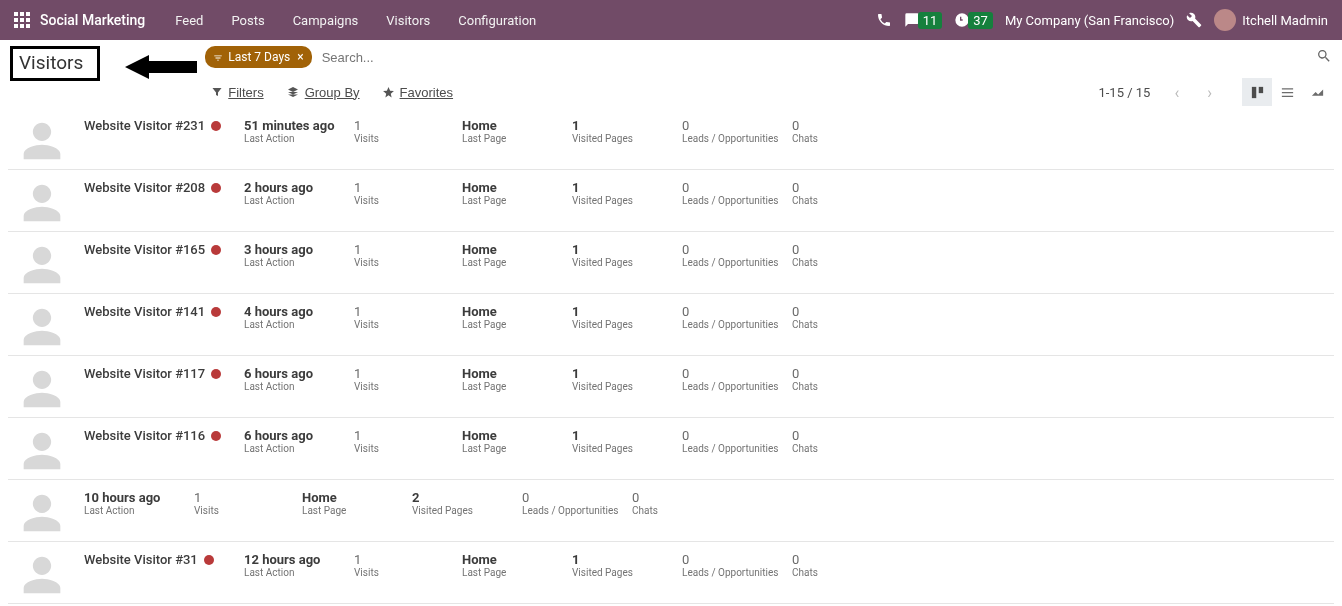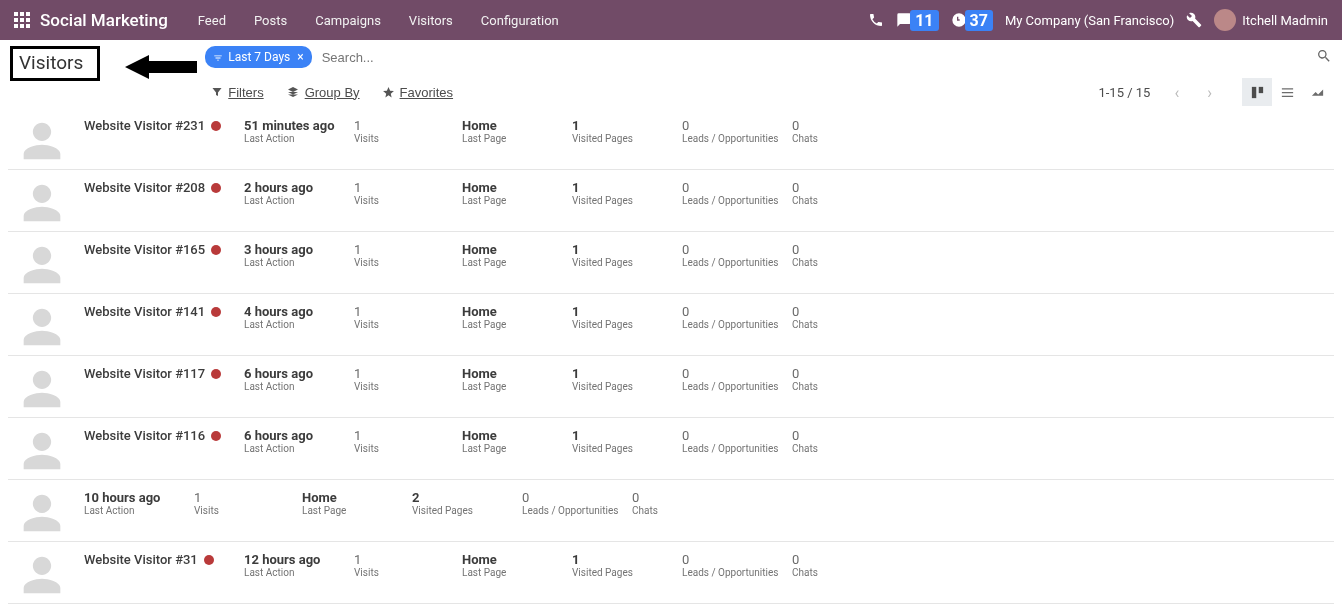--- a/index.html
+++ b/index.html
@@ -1,38 +1,38 @@
 <!DOCTYPE html>
 <html><head>
 <meta charset="utf-8">
 <style>
   * { box-sizing: border-box; margin:0; padding:0; }
   body { font-family: -apple-system, BlinkMacSystemFont, "Segoe UI", Roboto, "Helvetica Neue", Arial, sans-serif; font-size:13px; color:#4c4c4c; background:#fff; width:1342px; }
   
   .topnav { height:40px; background:#714B67; color:#fff; display:flex; align-items:center; padding:0 8px; }
   .apps-icon { width:20px; height:20px; display:flex; flex-wrap:wrap; align-content:center; justify-content:center; gap:2px; margin:0 8px 0 4px; cursor:pointer;}
   .apps-icon span { width:4px; height:4px; background:#fff; }
-  .brand { font-weight:500; font-size:17px; margin-right:18px; }
+  .brand { font-weight:500; font-size:14px; margin-right:18px; }
   .menu { display:flex; gap:4px; }
   .menu a { color:#f2f2f2; text-decoration:none; padding:6px 12px; font-size:13px; cursor:pointer; }
   .spacer { flex:1; }
   .sys { display:flex; align-items:center; gap:12px; padding-right:6px;}
   .sys .icon { display:inline-flex; align-items:center; justify-content:center; cursor:pointer; position:relative;}
   .sys svg { fill:#fff; }
-  .badge-g { background:#3b82f6; color:#fff; font-size:16px; font-weight:700; border-radius:3px; padding:1px 5px; margin-left:-2px; vertical-align:top;}
+  .badge-g { background:#15803d; color:#fff; font-size:13px; font-weight:400; border-radius:3px; padding:1px 5px; margin-left:-2px; vertical-align:top;}
   .company { font-size:13px; }
   .user { display:flex; align-items:center; gap:6px; cursor:pointer;}
   .avatar-sm { width:22px; height:22px; border-radius:50%; background:#b88; display:inline-block;}
   
   .subhead { display:flex; align-items:flex-start; padding:6px 10px 0 10px; }
   .title-box { border:3px solid #000; padding:2px 14px 4px 6px; font-size:19px; color:#333; font-weight:400; }
   .arrow-anno { margin-left:25px; margin-top:3px; }
   .sh-right { margin-left:auto; display:flex; flex-direction:column; align-items:flex-end; gap:6px; flex:1;}
   .search-row { display:flex; align-items:center; gap:6px; width:100%; justify-content:flex-end;}
-  .tag { background:#3b82f6; color:#fff; border-radius:10px; font-size:12px; padding:2px 6px 2px 8px; display:flex; align-items:center; gap:5px; height:22px;}
+  .tag { background:#a16207; color:#fff; border-radius:10px; font-size:12px; padding:2px 6px 2px 8px; display:flex; align-items:center; gap:5px; height:22px;}
   .tag .fil { width:10px; height:10px; display:inline-block;}
   .tag .x { cursor:pointer; font-size:12px; padding:0 2px;}
   .search-input { border:none; outline:none; font-size:13px; color:#555; padding:3px 4px; flex:0 0 220px;}
   .mag { margin-left:auto; cursor:pointer;}
   
   .ctrl-row { display:flex; align-items:center; width:100%; padding-top:4px; padding-bottom:2px;}
   .ctrl-left { display:flex; gap:22px; padding-left:6px;text-decoration:underline;}
   .ctrl-left button { background:none; border:none; font-size:13px; color:#4c4c4c; cursor:pointer; display:flex; align-items:center; gap:5px;}
   .ctrl-right { margin-left:auto; display:flex; align-items:center; gap:20px;}
   .pager { font-size:13px; color:#4c4c4c;}

